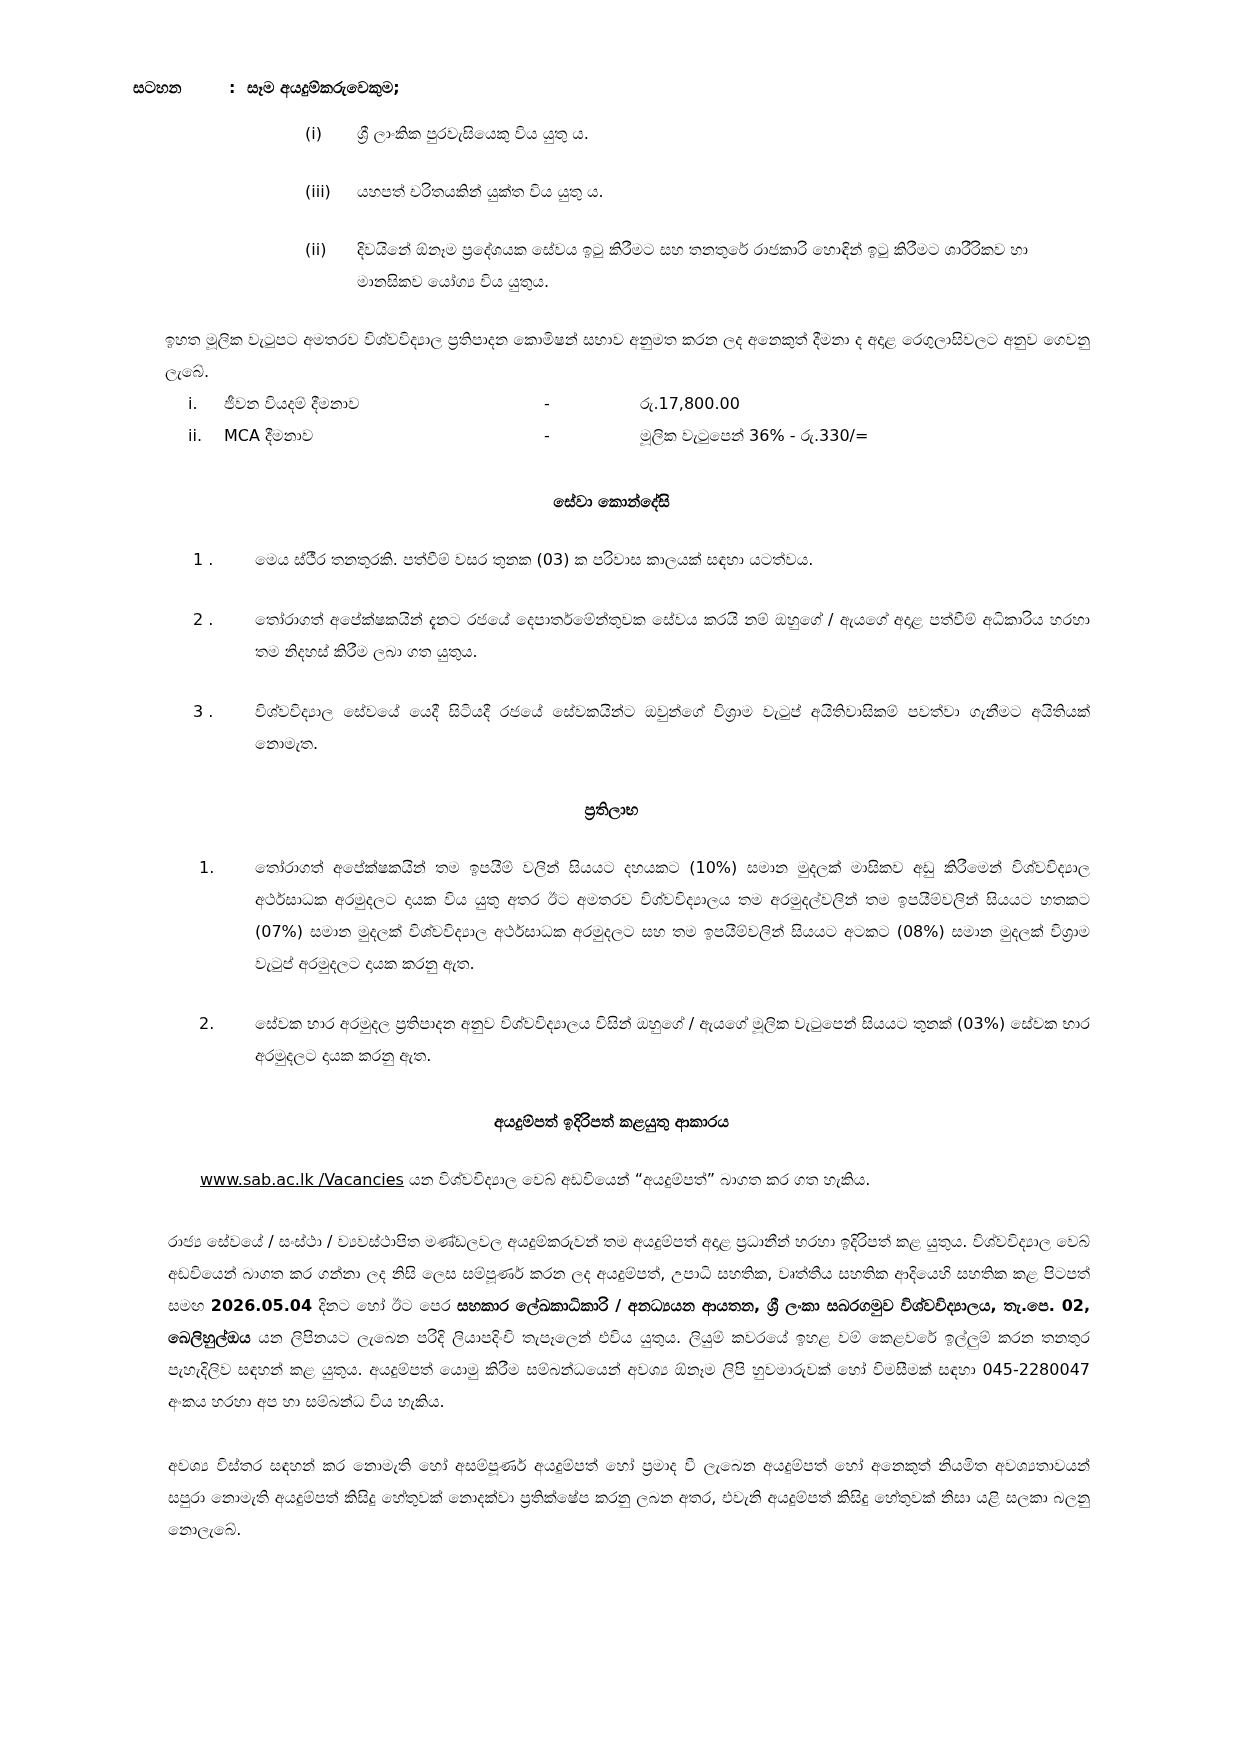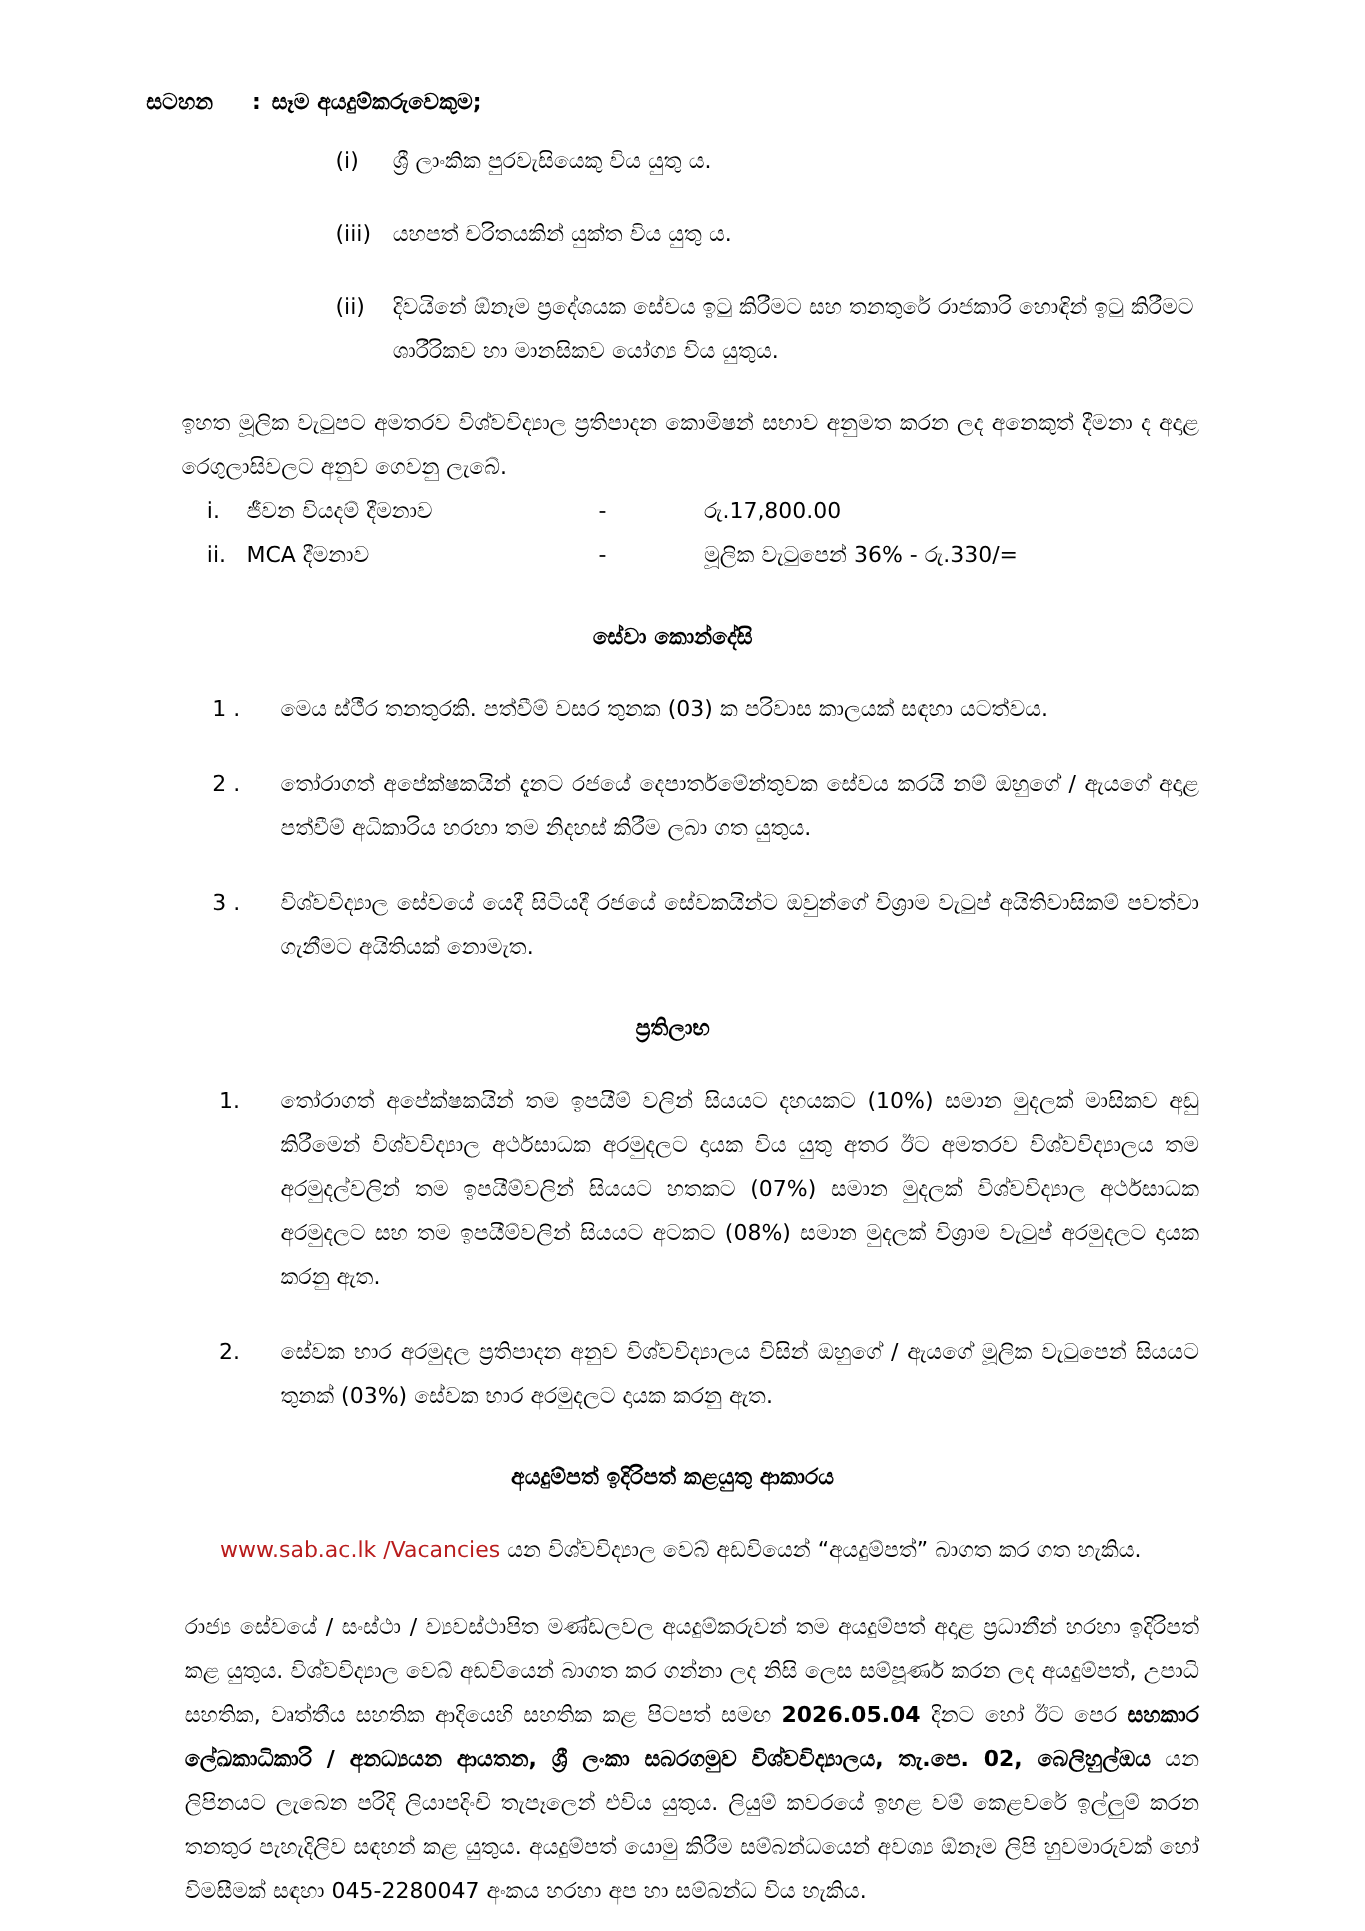--- a/index.html
+++ b/index.html
@@ -4,21 +4,21 @@
 <style>
   html, body { margin: 0; padding: 0; background: #ffffff; }
   .page {
     position: relative;
     width: 1241px;
     height: 1755px;
     box-sizing: border-box;
     background: #ffffff;
     color: #000000;
     font-family: "DejaVu Sans", "Liberation Serif", sans-serif;
-    font-size: 20px;
+    font-size: 16px;
     line-height: 2.0;
     padding: 72px 151px 18px 133px;
     overflow: hidden;
   }
   .bold { font-weight: bold; }
   .justify { text-align: justify; margin-left: 32px; }
 
   
   .note-row { display: flex; font-weight: bold; margin-bottom: 14px; }
   .note-label { width: 96px; flex: 0 0 auto; }
@@ -44,21 +44,22 @@
   
   .num-list { }
   .num-item { display: flex; margin-bottom: 28px; }
   .num-marker { width: 62px; flex: 0 0 auto; margin-left: 60px; }
   .num-text { flex: 1 1 auto; text-align: justify; }
   .benefits .num-marker { margin-left: 66px; width: 56px; }
 
   
   .link-para { margin-left: 67px; margin-bottom: 30px; text-align: justify; }
   a.doc-link, .doc-link {
-    color: #b91c1c;
+    color: #000000;
+    text-decoration: underline;
     cursor: pointer;
   }
   .body-para { margin-left: 35px; margin-bottom: 32px; text-align: justify; }
 </style>
 </head>
 <body>
 
 <div class="page">
 
   <div class="note-row">
@@ -129,14 +130,15 @@
   <div class="section-heading">අයදුම්පත් ඉදිරිපත් කළයුතු ආකාරය</div>
 
   <div class="link-para">
     <a class="doc-link">www.sab.ac.lk /Vacancies</a><span> යන විශ්වවිද්‍යාල වෙබ් අඩවියෙන් “අයදුම්පත්” බාගත කර ගත හැකිය.</span>
   </div>
 
   <div class="body-para">
     <span>රාජ්‍ය සේවයේ / සංස්ථා / ව්‍යවස්ථාපිත මණ්ඩලවල අයදුම්කරුවන් තම අයදුම්පත් අදාළ ප්‍රධානීන් හරහා ඉදිරිපත් කළ යුතුය. විශ්වවිද්‍යාල වෙබ් අඩවියෙන් බාගත කර ගන්නා ලද නිසි ලෙස සම්පූර්ණ කරන ලද අයදුම්පත්, උපාධි සහතික, වෘත්තීය සහතික ආදියෙහි සහතික කළ පිටපත් සමඟ </span><span class="bold">2026.05.04</span><span> දිනට හෝ ඊට පෙර </span><span class="bold">සහකාර ලේඛකාධිකාරි / අනධ්‍යයන ආයතන, ශ්‍රී ලංකා සබරගමුව විශ්වවිද්‍යාලය, තැ.පෙ. 02,  බෙලිහුල්ඔය</span><span> යන ලිපිනයට ලැබෙන පරිදි ලියාපදිංචි තැපෑලෙන් එවිය යුතුය. ලියුම් කවරයේ ඉහළ වම් කෙළවරේ ඉල්ලුම් කරන තනතුර පැහැදිලිව සඳහන් කළ යුතුය. අයදුම්පත් යොමු කිරීම සම්බන්ධයෙන් අවශ්‍ය ඕනෑම ලිපි හුවමාරුවක් හෝ විමසීමක් සඳහා </span><span>045-2280047</span><span> අංකය හරහා අප හා සම්බන්ධ විය හැකිය.</span>
   </div>
 
+  <div class="body-para">අවශ්‍ය විස්තර සඳහන් කර නොමැති හෝ අසම්පූර්ණ අයදුම්පත් හෝ  ප්‍රමාද වී ලැබෙන අයදුම්පත් හෝ අනෙකුත් නියමිත අවශ්‍යතාවයන් සපුරා නොමැති අයදුම්පත් කිසිදු හේතුවක් නොදක්වා ප්‍රතික්ෂේප කරනු ලබන අතර, එවැනි අයදුම්පත් කිසිදු හේතුවක් නිසා යළි සලකා බලනු නොලැබේ.</div>
 
 </div>
 
 </body></html>

